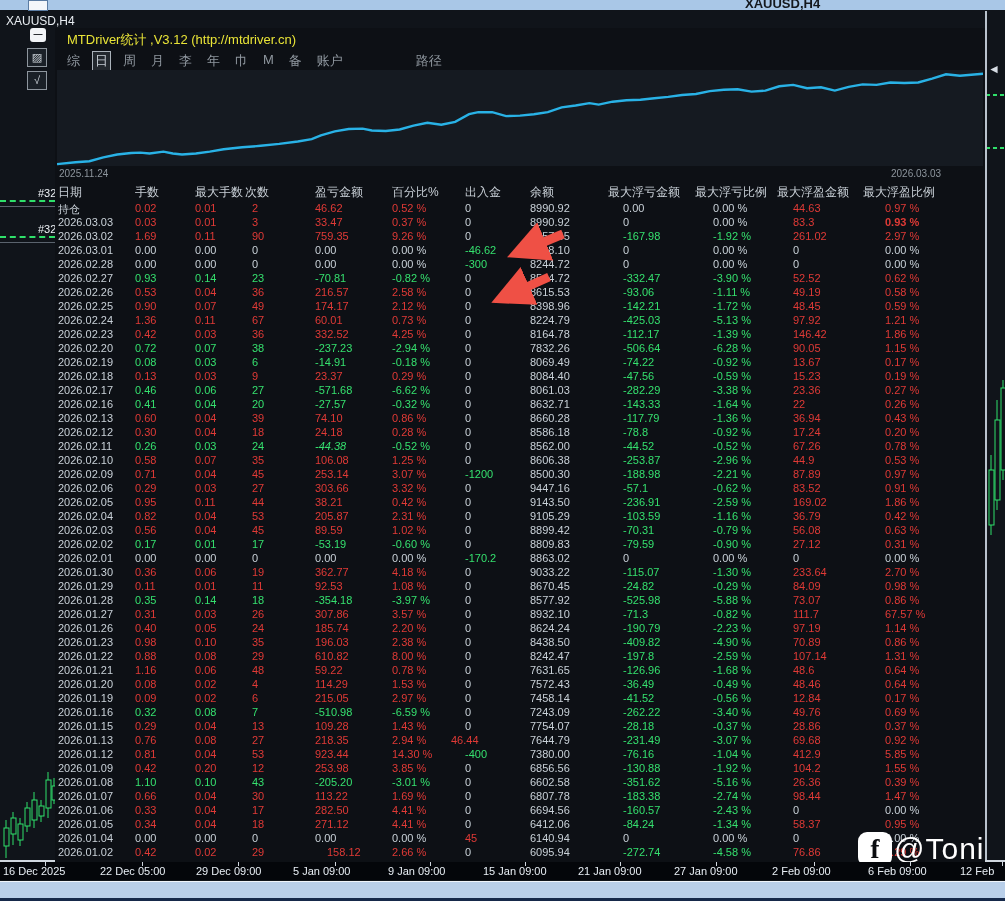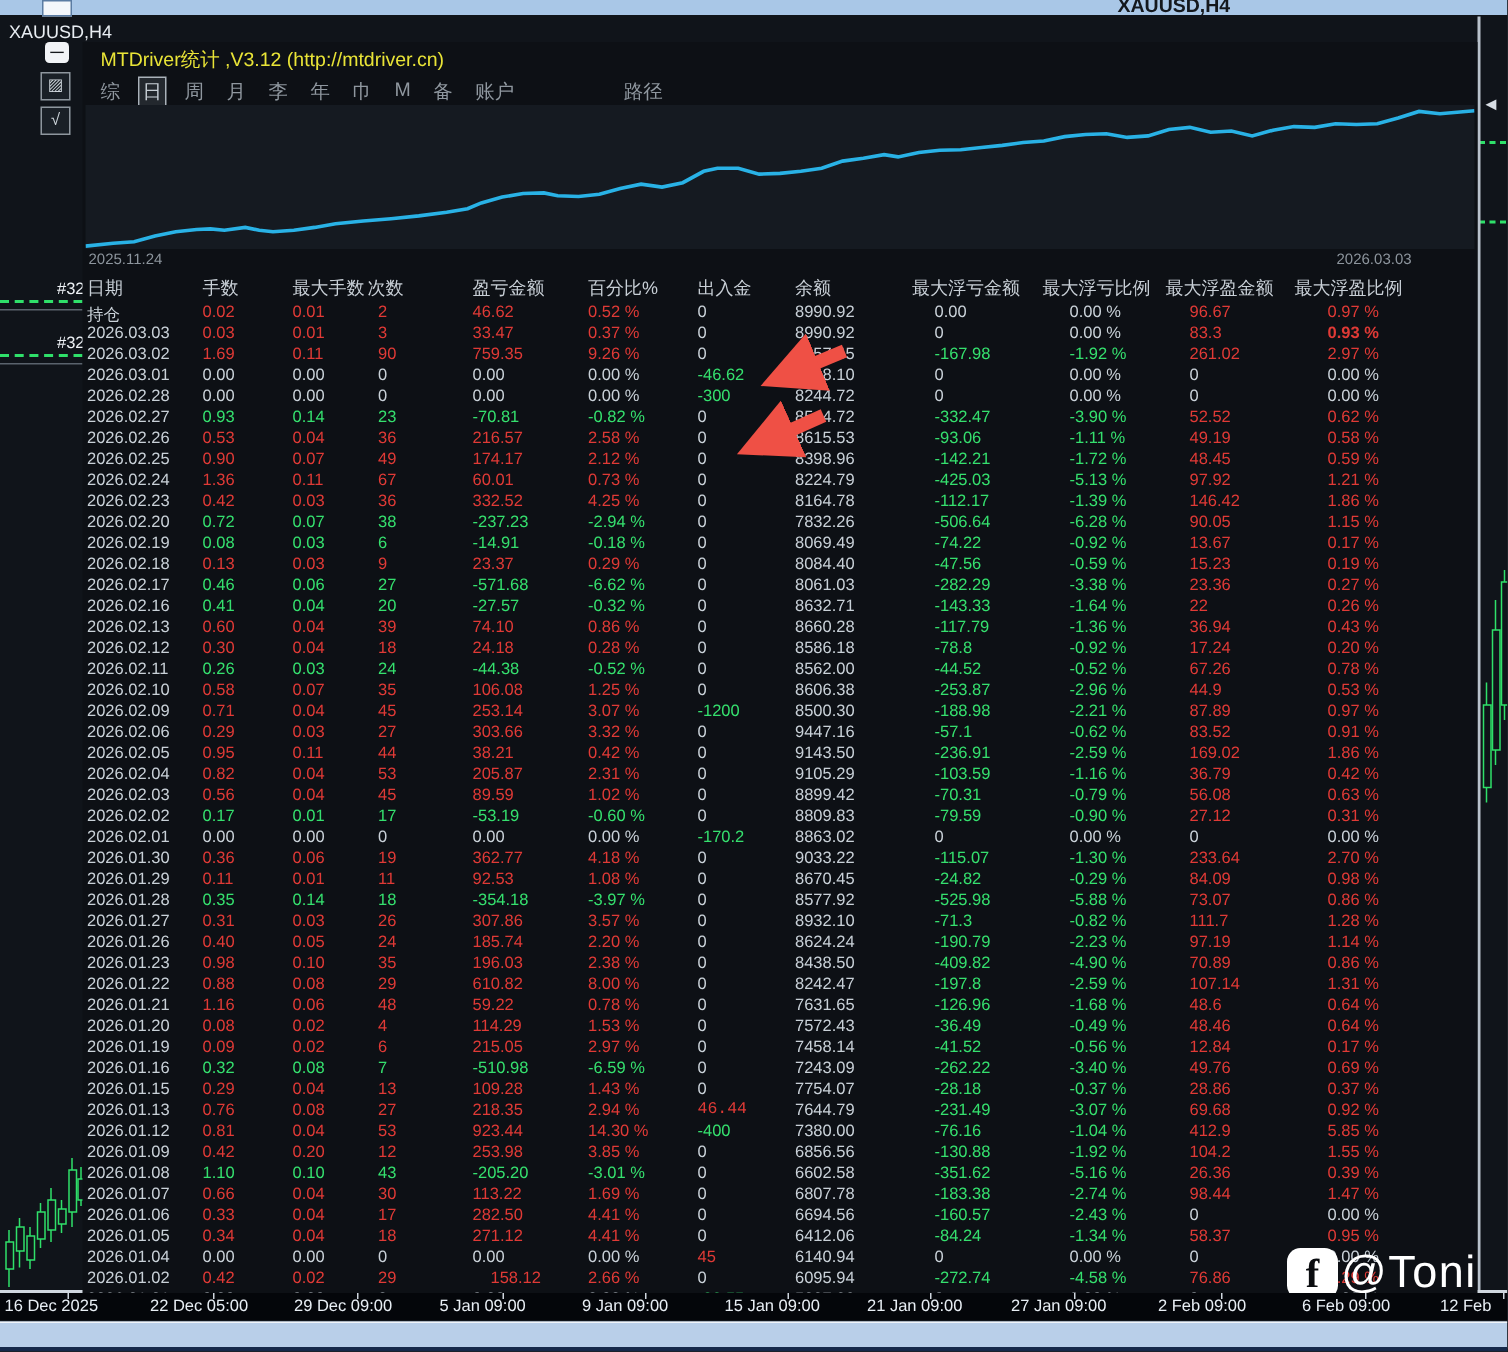--- a/index.html
+++ b/index.html
@@ -141,21 +141,21 @@
           <span class="td gray" style="left: 3px;">持仓</span>
           <span class="td red" style="left: 80px;">0.02</span>
           <span class="td red" style="left: 140px;">0.01</span>
           <span class="td red" style="left: 197px;">2</span>
           <span class="td red" style="left: 260px;">46.62</span>
           <span class="td red" style="left: 337px;">0.52 %</span>
           <span class="td gray" style="left: 410px;">0</span>
           <span class="td gray" style="left: 475px;">8990.92</span>
           <span class="td gray" style="left: 568px;">0.00</span>
           <span class="td gray" style="left: 658px;">0.00 %</span>
-          <span class="td red" style="left: 738px;">96.67</span>
+          <span class="td red" style="left: 738px;">44.63</span>
           <span class="td red" style="left: 830px;">0.97 %</span>
         </div>
         <div class="trow" style="top: 188px;">
           <span class="td gray" style="left: 3px;">2026.03.03</span>
           <span class="td red" style="left: 80px;">0.03</span>
           <span class="td red" style="left: 140px;">0.01</span>
           <span class="td red" style="left: 197px;">3</span>
           <span class="td red" style="left: 260px;">33.47</span>
           <span class="td red" style="left: 337px;">0.37 %</span>
           <span class="td gray" style="left: 410px;">0</span>
@@ -373,21 +373,21 @@
           <span class="td green" style="left: 568px;">-78.8</span>
           <span class="td green" style="left: 658px;">-0.92 %</span>
           <span class="td red" style="left: 738px;">17.24</span>
           <span class="td red" style="left: 830px;">0.20 %</span>
         </div>
         <div class="trow" style="top: 412px;">
           <span class="td gray" style="left: 3px;">2026.02.11</span>
           <span class="td green" style="left: 80px;">0.26</span>
           <span class="td green" style="left: 140px;">0.03</span>
           <span class="td green" style="left: 197px;">24</span>
-          <span class="td green" style="left: 260px;">-44.38</span>
+          <span class="td green" style="left: 260px; font-style: italic;">-44.38</span>
           <span class="td green" style="left: 337px;">-0.52 %</span>
           <span class="td gray" style="left: 410px;">0</span>
           <span class="td gray" style="left: 475px;">8562.00</span>
           <span class="td green" style="left: 568px;">-44.52</span>
           <span class="td green" style="left: 658px;">-0.52 %</span>
           <span class="td red" style="left: 738px;">67.26</span>
           <span class="td red" style="left: 830px;">0.78 %</span>
         </div>
         <div class="trow" style="top: 426px;">
           <span class="td gray" style="left: 3px;">2026.02.10</span>
@@ -548,21 +548,21 @@
           <span class="td red" style="left: 80px;">0.31</span>
           <span class="td red" style="left: 140px;">0.03</span>
           <span class="td red" style="left: 197px;">26</span>
           <span class="td red" style="left: 260px;">307.86</span>
           <span class="td red" style="left: 337px;">3.57 %</span>
           <span class="td gray" style="left: 410px;">0</span>
           <span class="td gray" style="left: 475px;">8932.10</span>
           <span class="td green" style="left: 568px;">-71.3</span>
           <span class="td green" style="left: 658px;">-0.82 %</span>
           <span class="td red" style="left: 738px;">111.7</span>
-          <span class="td red" style="left: 830px;">1.28 %</span>
+          <span class="td red" style="left: 830px;">67.57 %</span>
         </div>
         <div class="trow" style="top: 594px;">
           <span class="td gray" style="left: 3px;">2026.01.26</span>
           <span class="td red" style="left: 80px;">0.40</span>
           <span class="td red" style="left: 140px;">0.05</span>
           <span class="td red" style="left: 197px;">24</span>
           <span class="td red" style="left: 260px;">185.74</span>
           <span class="td red" style="left: 337px;">2.20 %</span>
           <span class="td gray" style="left: 410px;">0</span>
           <span class="td gray" style="left: 475px;">8624.24</span>
@@ -669,21 +669,21 @@
           <span class="td red" style="left: 738px;">28.86</span>
           <span class="td red" style="left: 830px;">0.37 %</span>
         </div>
         <div class="trow" style="top: 706px;">
           <span class="td gray" style="left: 3px;">2026.01.13</span>
           <span class="td red" style="left: 80px;">0.76</span>
           <span class="td red" style="left: 140px;">0.08</span>
           <span class="td red" style="left: 197px;">27</span>
           <span class="td red" style="left: 260px;">218.35</span>
           <span class="td red" style="left: 337px;">2.94 %</span>
-          <span class="td red" style="left: 410px; font-family: Liberation Mono, monospace;">46.44</span>
+          <span class="td red" style="left: 396px;">46.44</span>
           <span class="td gray" style="left: 475px;">7644.79</span>
           <span class="td green" style="left: 568px;">-231.49</span>
           <span class="td green" style="left: 658px;">-3.07 %</span>
           <span class="td red" style="left: 738px;">69.68</span>
           <span class="td red" style="left: 830px;">0.92 %</span>
         </div>
         <div class="trow" style="top: 720px;">
           <span class="td gray" style="left: 3px;">2026.01.12</span>
           <span class="td red" style="left: 80px;">0.81</span>
           <span class="td red" style="left: 140px;">0.04</span>

